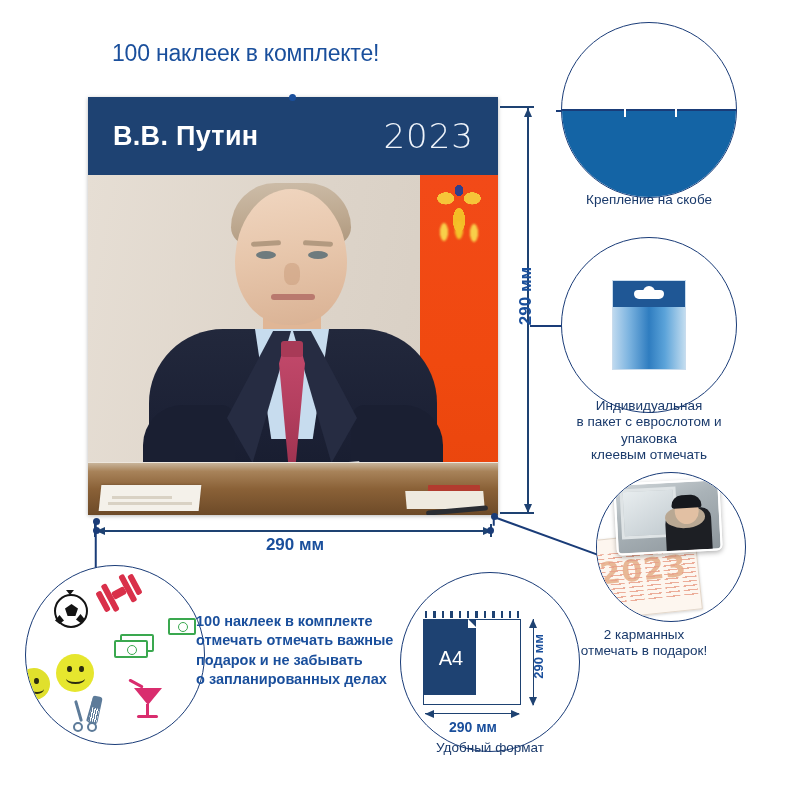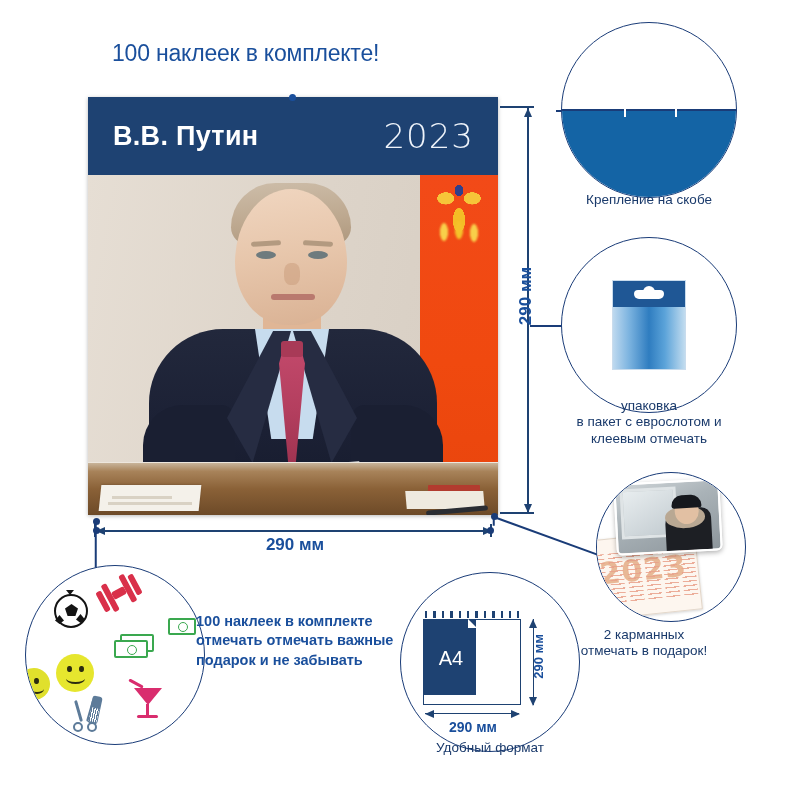--- a/index.html
+++ b/index.html
@@ -398,22 +398,23 @@
   <div class="cap" id="c1-cap">Крепление на скобе</div>
 
   <div class="circle" id="c2">
     <div id="pack">
       <div id="pack-top">
         <div id="pack-slot"></div>
       </div>
     </div>
   </div>
   <div class="cap" id="c2-cap">
+    <div>Индивидуальная</div>
+    <div>в пакет с еврослотом и</div>
     <div>упаковка</div>
-    <div>в пакет с еврослотом и</div>
     <div>клеевым отмечать</div>
   </div>
 
   <div class="circle" id="c3">
     <div id="pc-back">
       <div id="pc-year">2023</div>
       <div class="pc-col" style="left:2px;"></div>
       <div class="pc-col" style="left:20px;"></div>
       <div class="pc-col" style="left:38px;"></div>
       <div class="pc-col" style="left:56px;"></div>
@@ -504,15 +505,16 @@
       <div style="position:absolute;left:1px;top:22px;width:10px;height:10px;border:2.4px solid #5d7b99;border-radius:50%;box-sizing:border-box;"></div>
       <div style="position:absolute;left:15px;top:22px;width:10px;height:10px;border:2.4px solid #5d7b99;border-radius:50%;box-sizing:border-box;"></div>
     </div>
     <div class="stk" id="stk-comb"></div>
   </div>
 
   <div id="c5-text">
     <div>100 наклеек в комплекте</div>
     <div>отмечать отмечать важные</div>
     <div>подарок и не забывать</div>
+    <div>о запланированных делах</div>
   </div>
 
 </div>
 
 </body></html>

